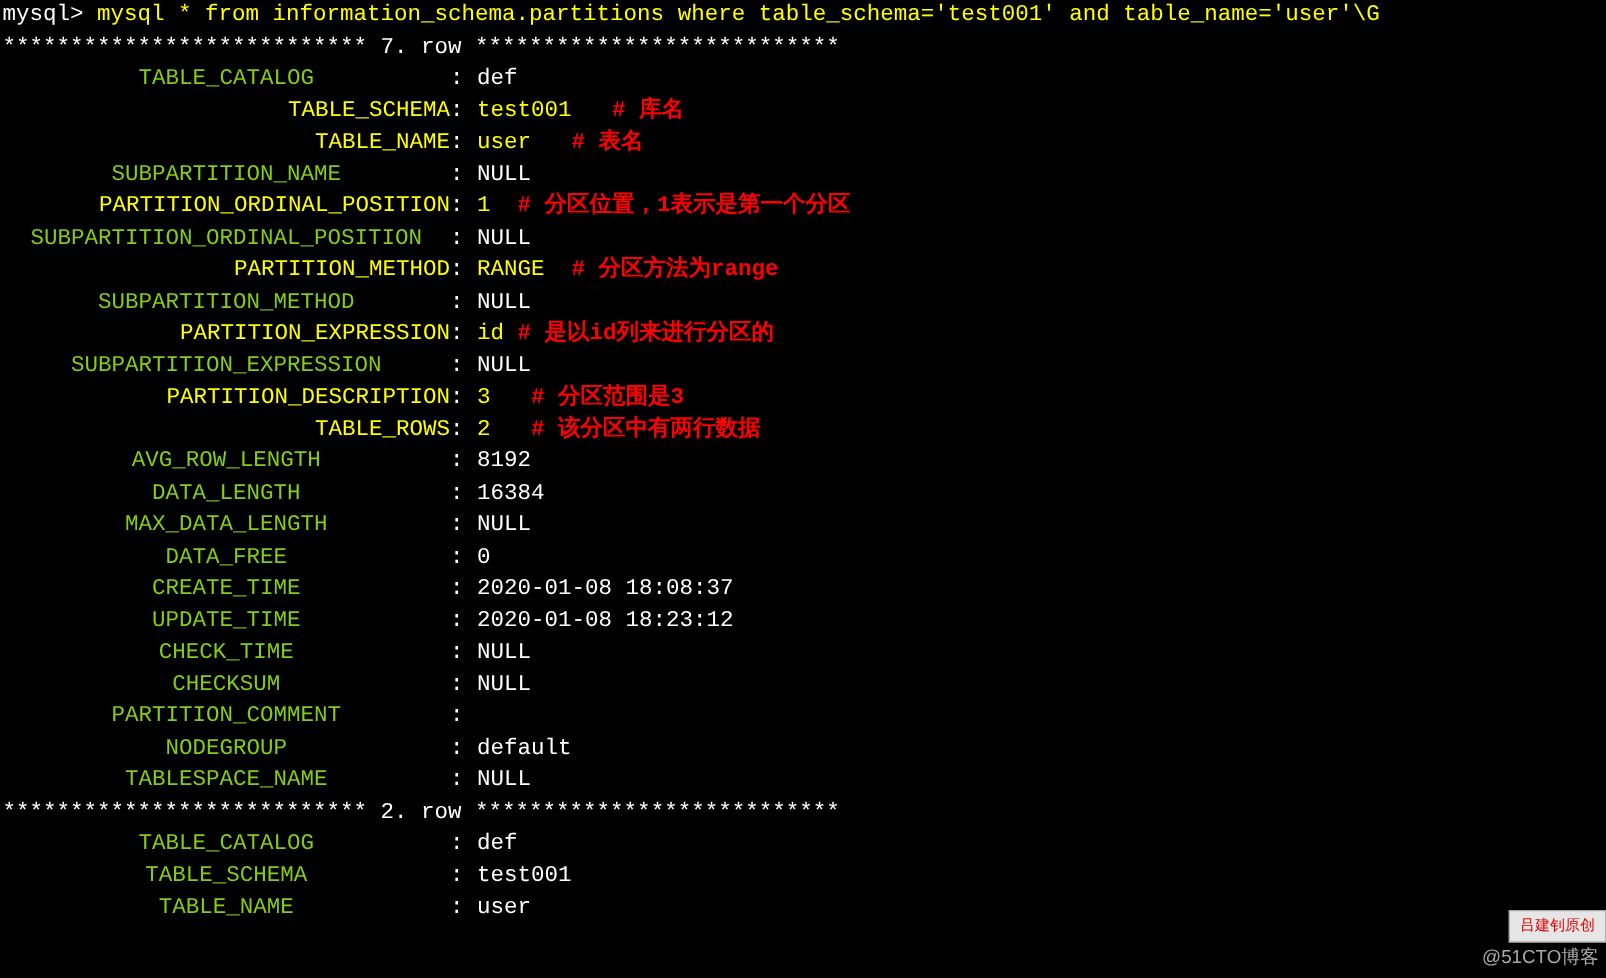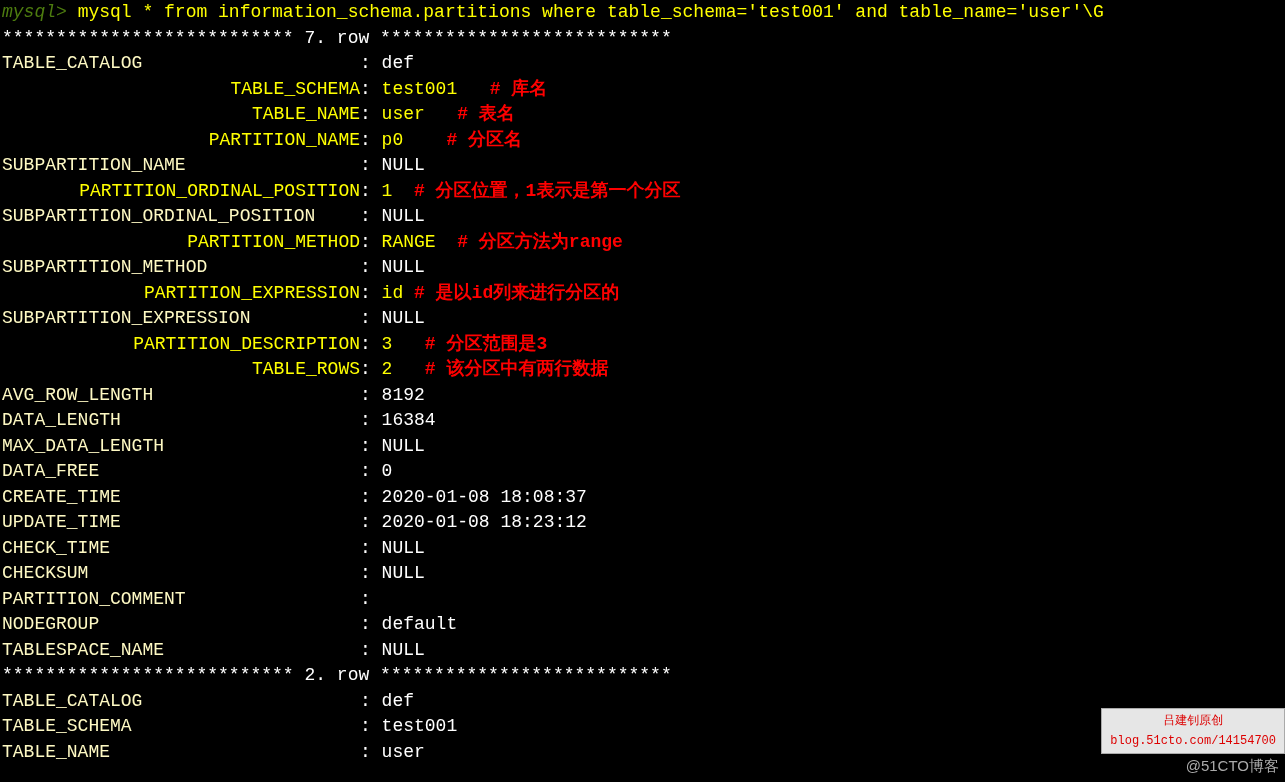--- a/index.html
+++ b/index.html
@@ -8,25 +8,25 @@
     font-family: "Consolas", "Courier New", monospace;
     font-size: 18px;
     line-height: 25.5px;
     color: #fff;
     width: 1285px;
     height: 782px;
     overflow: hidden;
     position: relative;
     padding: 0 2px;
   }
-  .prompt { color: #4d7c0f; font-style: italic; }
+  .prompt { color: #ffffff; }
   .cmd { color: #ff0; }
   .stars { color: #fff; }
   .rownum { color: #fff; }
-  .field { color: #fef9c3; display: inline-block; width: 358px; text-align: left; }
+  .field { color: #84cc16; display: inline-block; width: 358px; text-align: center; }
   .field-y { color: #ff0; display: inline-block; width: 358px; text-align: right; }
   .val { color: #fff; font-family: Liberation Mono, monospace; }
   .val-y { color: #ff0; }
   .note { color: #f00; font-weight: bold; }
   .wm-box {
     position: absolute;
     right: 0;
     bottom: 28px;
     background: rgba(255,255,255,0.9);
     border: 1px solid #aaa;
@@ -53,21 +53,20 @@
 <div>
 
 <div class="line"><span class="prompt">mysql&gt; </span><span class="cmd">mysql * from information_schema.partitions where table_schema='test001' and table_name='user'\G</span></div>
 
 <div class="line"><span class="stars">*************************** </span><span class="rownum">7. row </span><span class="stars">***************************</span></div>
 
 <div id="rows-container">
       <div class="line"><span class="field">TABLE_CATALOG</span><span>: </span><span class="val">def</span></div>
       <div class="line"><span class="field-y">TABLE_SCHEMA</span><span>: </span><span class="val-y">test001   </span><span class="note"># 库名</span></div>
       <div class="line"><span class="field-y">TABLE_NAME</span><span>: </span><span class="val-y">user   </span><span class="note"># 表名</span></div>
-      <div class="line"><span class="field-y">PARTITION_NAME</span><span>: </span><span class="val-y">p0    </span><span class="note"># 分区名</span></div>
       <div class="line"><span class="field">SUBPARTITION_NAME</span><span>: </span><span class="val">NULL</span></div>
       <div class="line"><span class="field-y">PARTITION_ORDINAL_POSITION</span><span>: </span><span class="val-y">1  </span><span class="note"># 分区位置，1表示是第一个分区</span></div>
       <div class="line"><span class="field">SUBPARTITION_ORDINAL_POSITION</span><span>: </span><span class="val">NULL</span></div>
       <div class="line"><span class="field-y">PARTITION_METHOD</span><span>: </span><span class="val-y">RANGE  </span><span class="note"># 分区方法为range</span></div>
       <div class="line"><span class="field">SUBPARTITION_METHOD</span><span>: </span><span class="val">NULL</span></div>
       <div class="line"><span class="field-y">PARTITION_EXPRESSION</span><span>: </span><span class="val-y">id </span><span class="note"># 是以id列来进行分区的</span></div>
       <div class="line"><span class="field">SUBPARTITION_EXPRESSION</span><span>: </span><span class="val">NULL</span></div>
       <div class="line"><span class="field-y">PARTITION_DESCRIPTION</span><span>: </span><span class="val-y">3   </span><span class="note"># 分区范围是3</span></div>
       <div class="line"><span class="field-y">TABLE_ROWS</span><span>: </span><span class="val-y">2   </span><span class="note"># 该分区中有两行数据</span></div>
       <div class="line"><span class="field">AVG_ROW_LENGTH</span><span>: </span><span class="val">8192</span></div>
@@ -88,15 +87,14 @@
 <div id="rows2-container">
       <div class="line"><span class="field">TABLE_CATALOG</span><span>: </span><span class="val">def</span></div>
       <div class="line"><span class="field">TABLE_SCHEMA</span><span>: </span><span class="val">test001</span></div>
       <div class="line"><span class="field">TABLE_NAME</span><span>: </span><span class="val">user</span></div>
     </div>
 
 </div>
 
 <div class="wm-box">
   <div>吕建钊原创</div>
-  <div>blog.51cto.com/14154700</div>
 </div>
 <div class="wm-small">@51CTO博客</div>
 
 </body></html>

